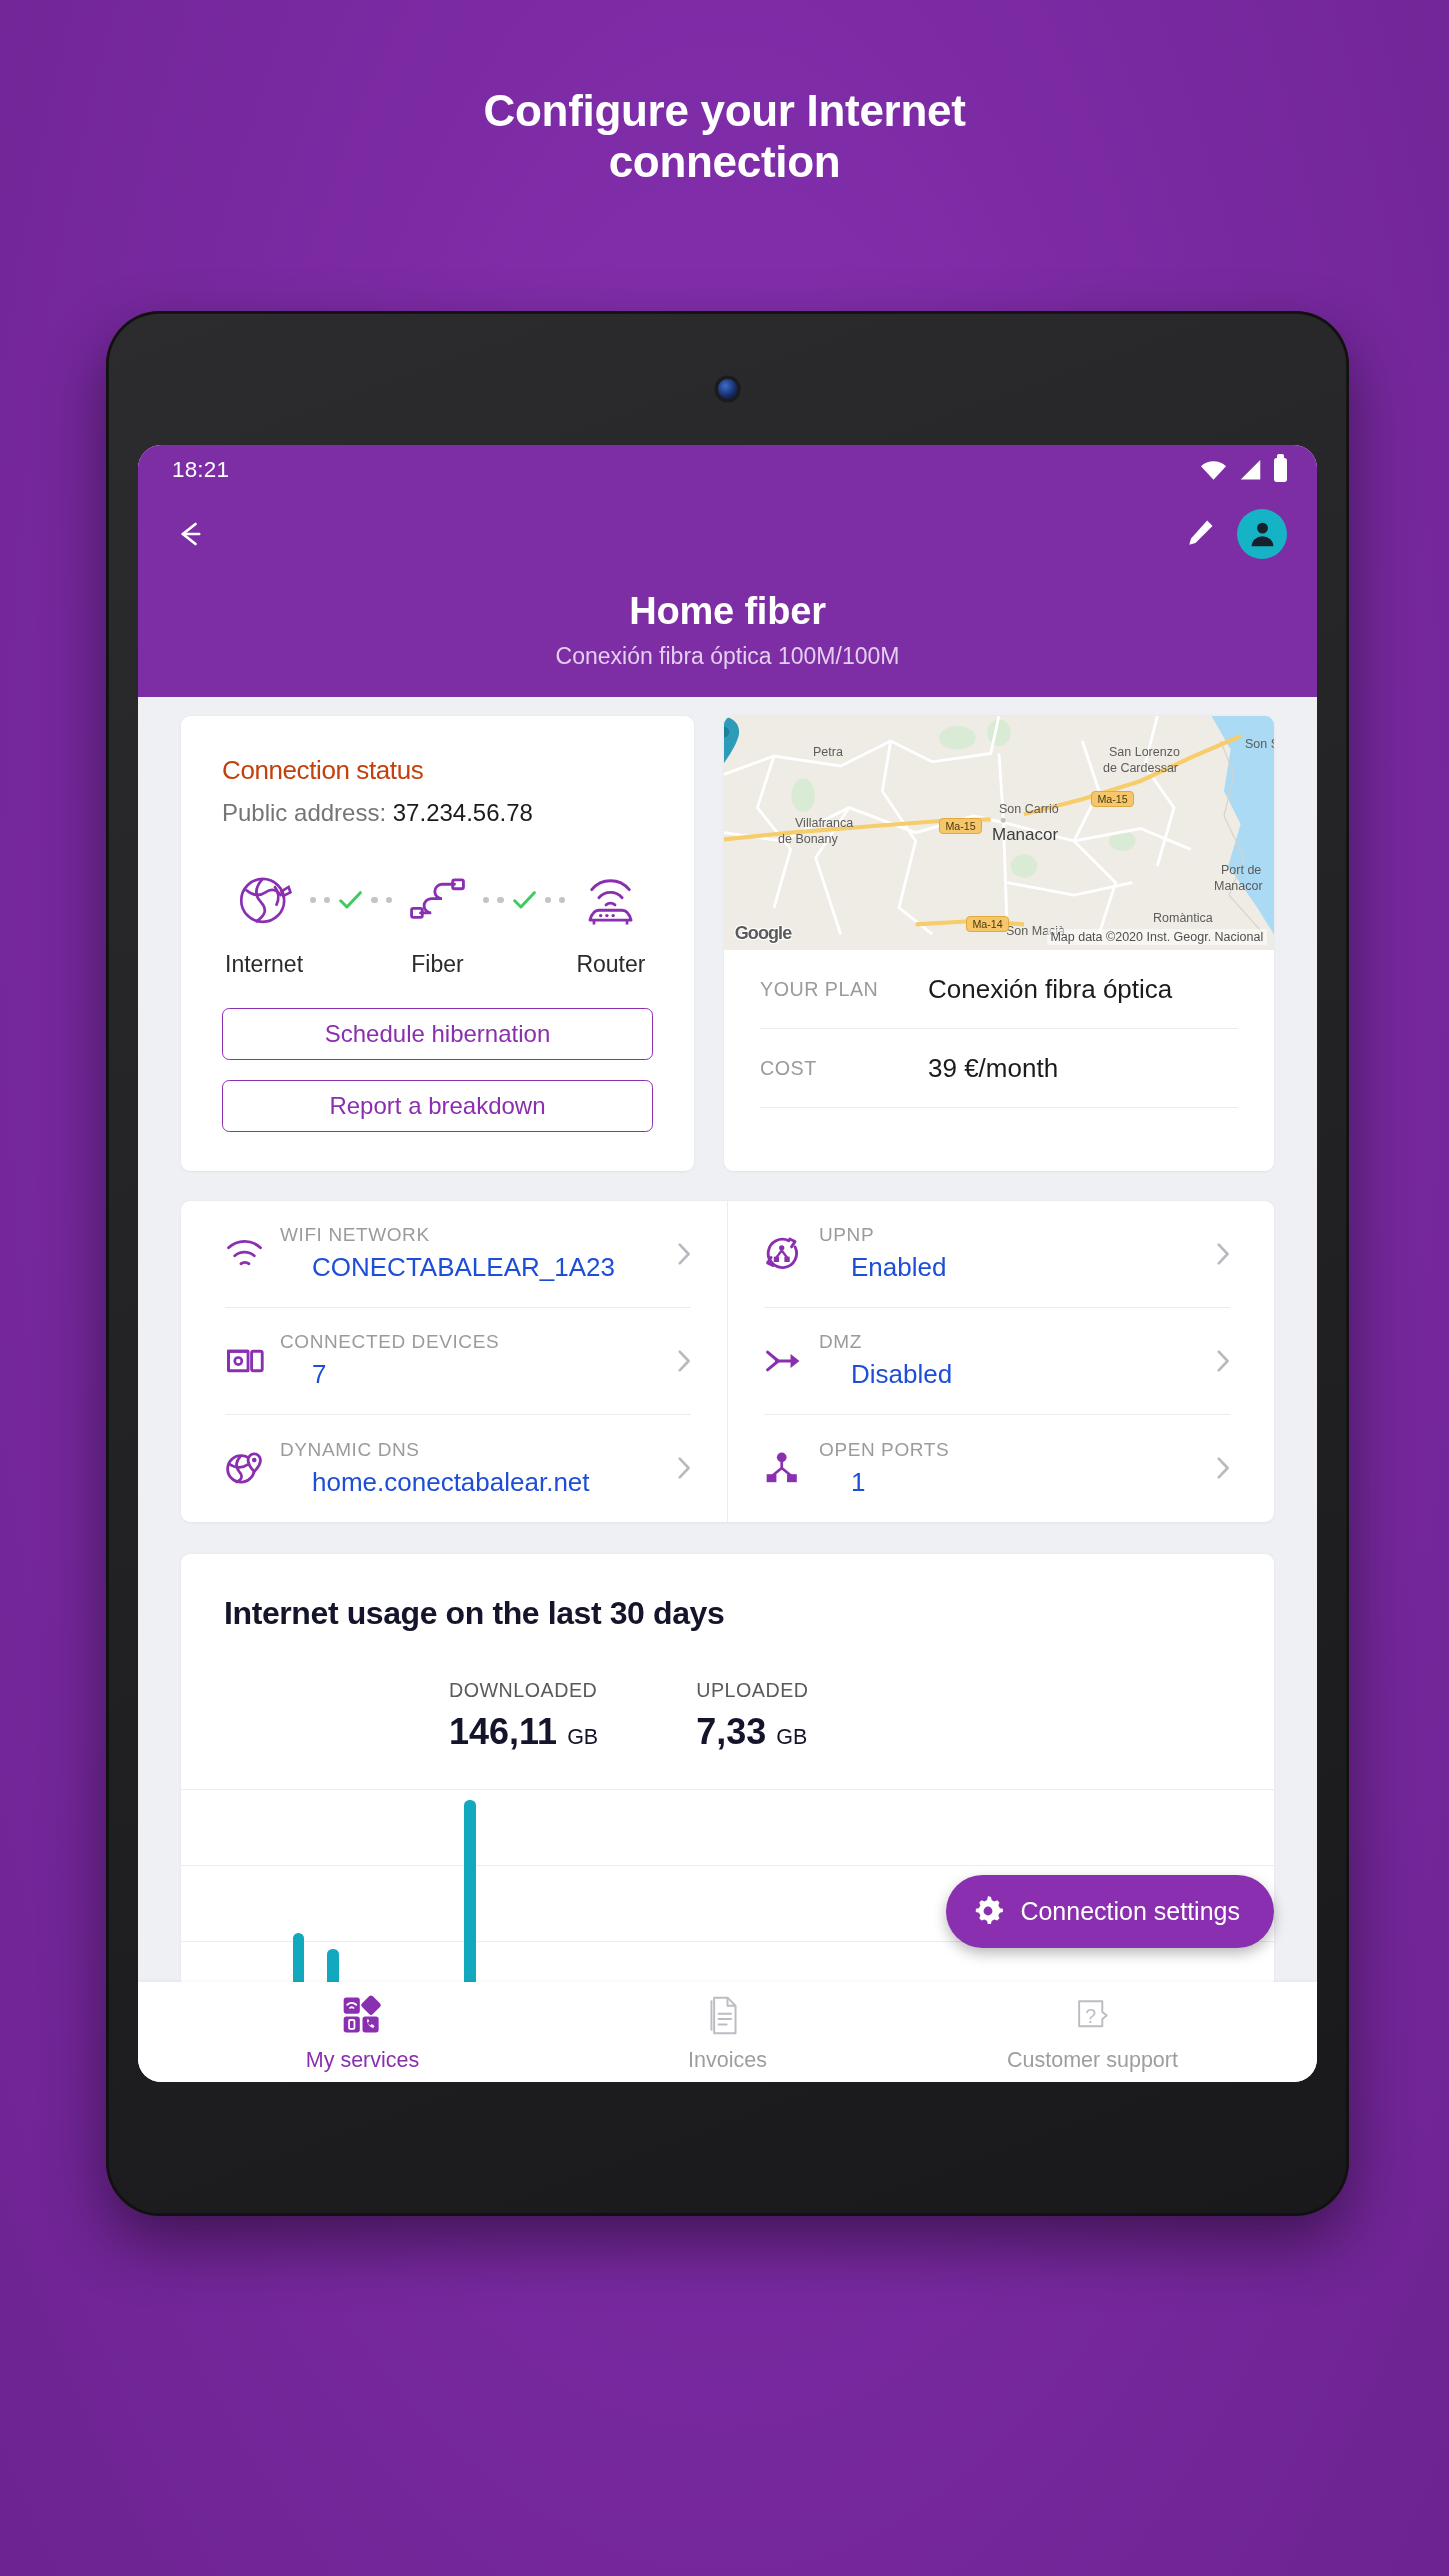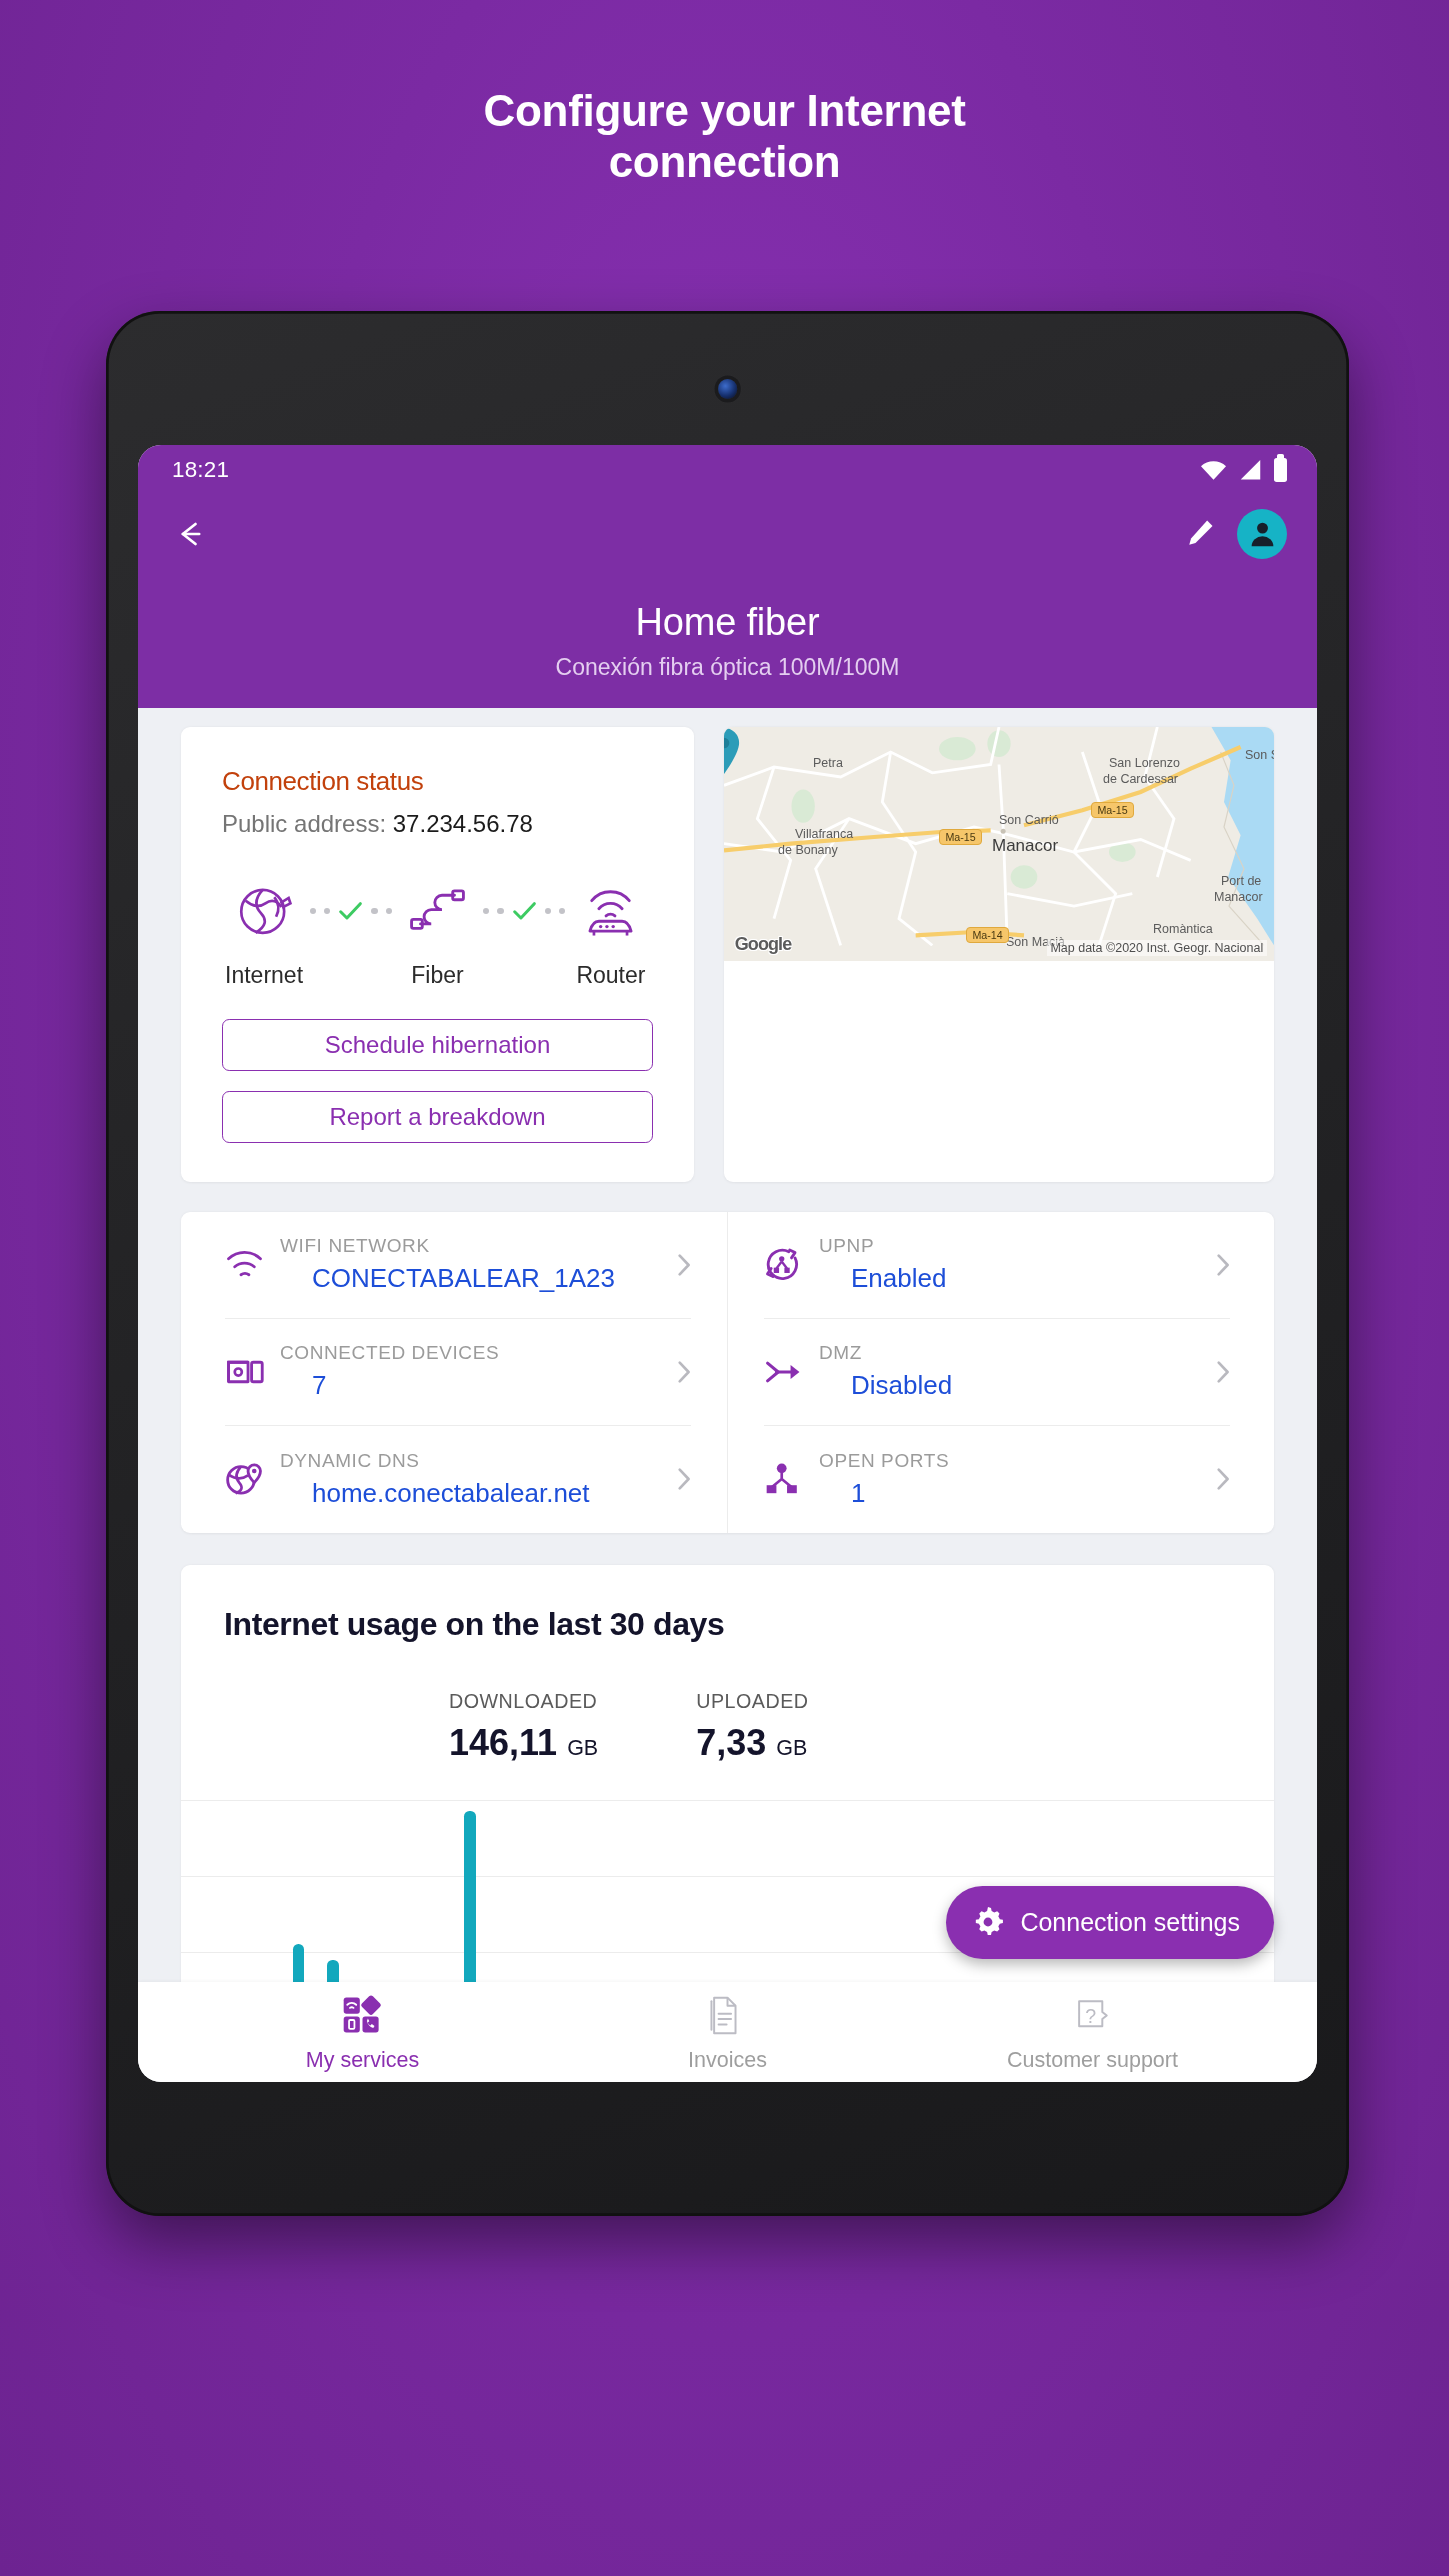--- a/index.html
+++ b/index.html
@@ -62,22 +62,22 @@
     justify-content:space-between; padding:0 30px 0 34px;
   }
   .back-arrow { width:38px; height:38px; cursor:pointer; }
   .appbar-actions { display:flex; align-items:center; gap:19.7px; }
   .edit-icon { width:34px; height:34px; cursor:pointer; }
   .avatar {
     width:50px; height:50px; border-radius:50%; background:#16b3c6;
     display:flex; align-items:center; justify-content:center; cursor:pointer;
   }
   .appbar-title {
-    text-align:center; color:#fff; font-size:38px; font-weight:normal;
-    margin-top:29px; letter-spacing:-0.2px;
+    text-align:center; color:#fff; font-size:38px; font-weight:bold;
+    margin-top:18px; letter-spacing:-0.2px;
   }
   .appbar-sub {
     text-align:center; color:#e4cef0; font-size:23px; margin-top:9.8px;
   }
 
   
   .content {
     background:#eef0f4; padding:19.7px 43px 0 43px; height:1324px; position:relative;
   }
 
@@ -373,20 +373,30 @@
 
             <svg class="pin" viewBox="0 0 40 54">
               <path d="M20 53 C20 53 37 30 37 18 A17 17 0 1 0 3 18 C3 30 20 53 20 53 Z" fill="#2c9cb8"></path>
               <circle cx="20" cy="18" r="6" fill="#1e7f99"></circle>
             </svg>
 
             <div class="gmaps-logo">Google</div>
             <div class="map-attr">Map data ©2020 Inst. Geogr. Nacional</div>
           </div>
 
+          <div class="plan-rows">
+            <div class="plan-row">
+              <div class="plan-key">YOUR PLAN</div>
+              <div class="plan-val">Conexión fibra óptica</div>
+            </div>
+            <div class="plan-row">
+              <div class="plan-key">COST</div>
+              <div class="plan-val">39 €/month</div>
+            </div>
+          </div>
         </div>
       </div>
 
       <div class="card settings-card">
         <div class="settings-col left">
 
           <div class="set-row">
             <div class="set-ic">
               <svg width="39" height="34" viewBox="0 0 44 38">
                 <path d="M4 12 a26 26 0 0 1 36 0" fill="none" stroke="#8a2fb0" stroke-width="3.2" stroke-linecap="round"></path>

